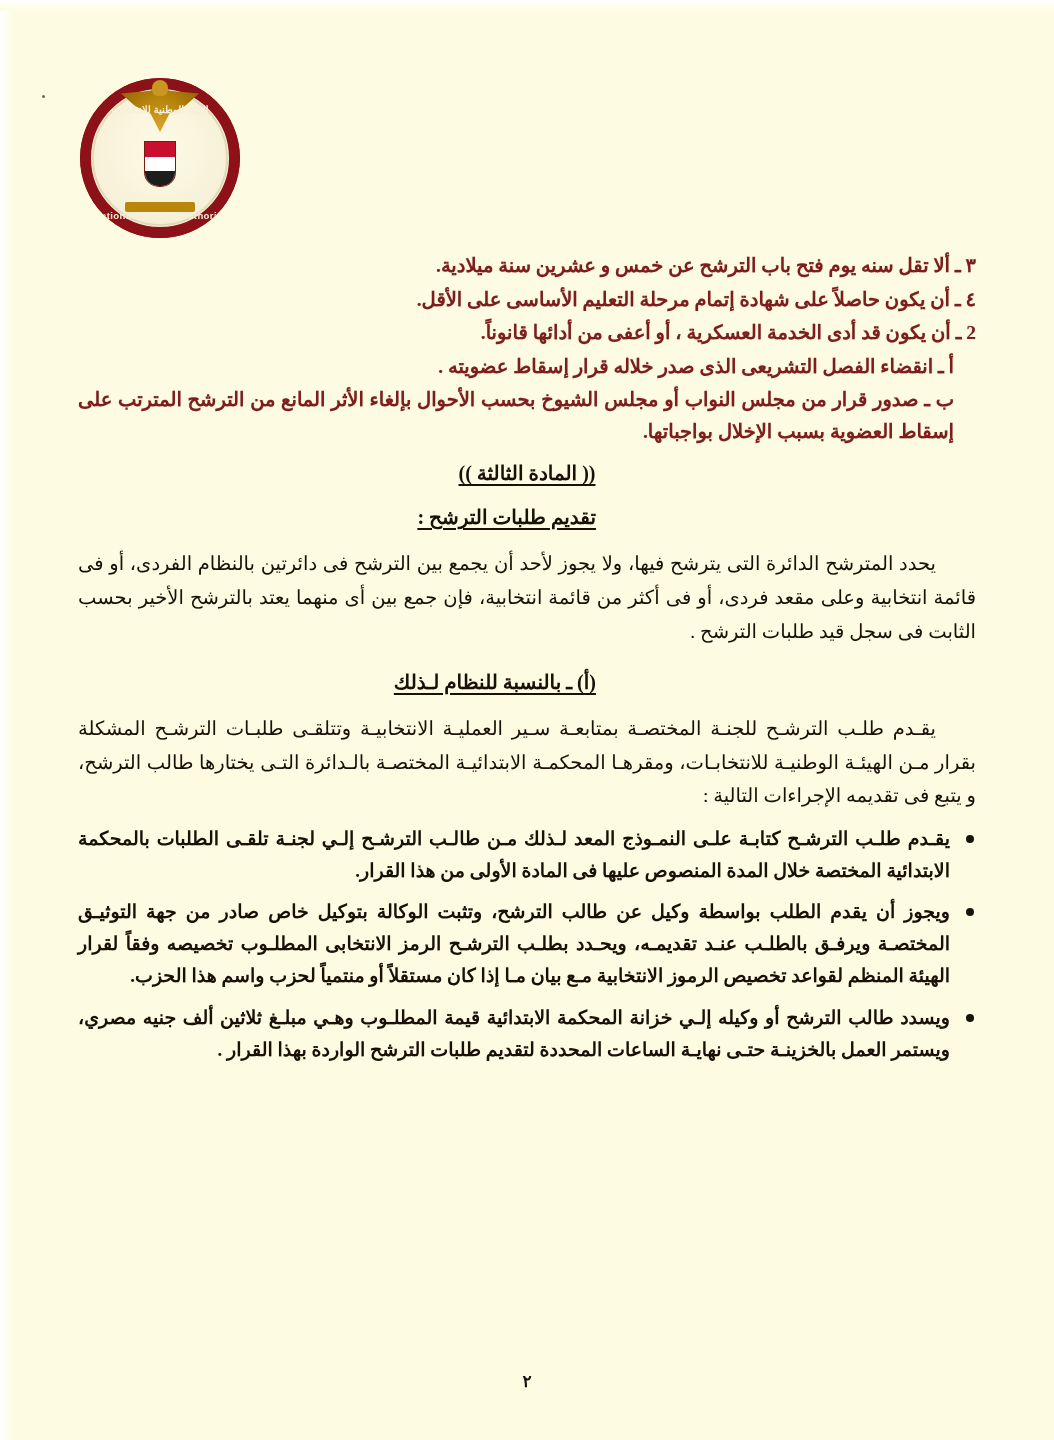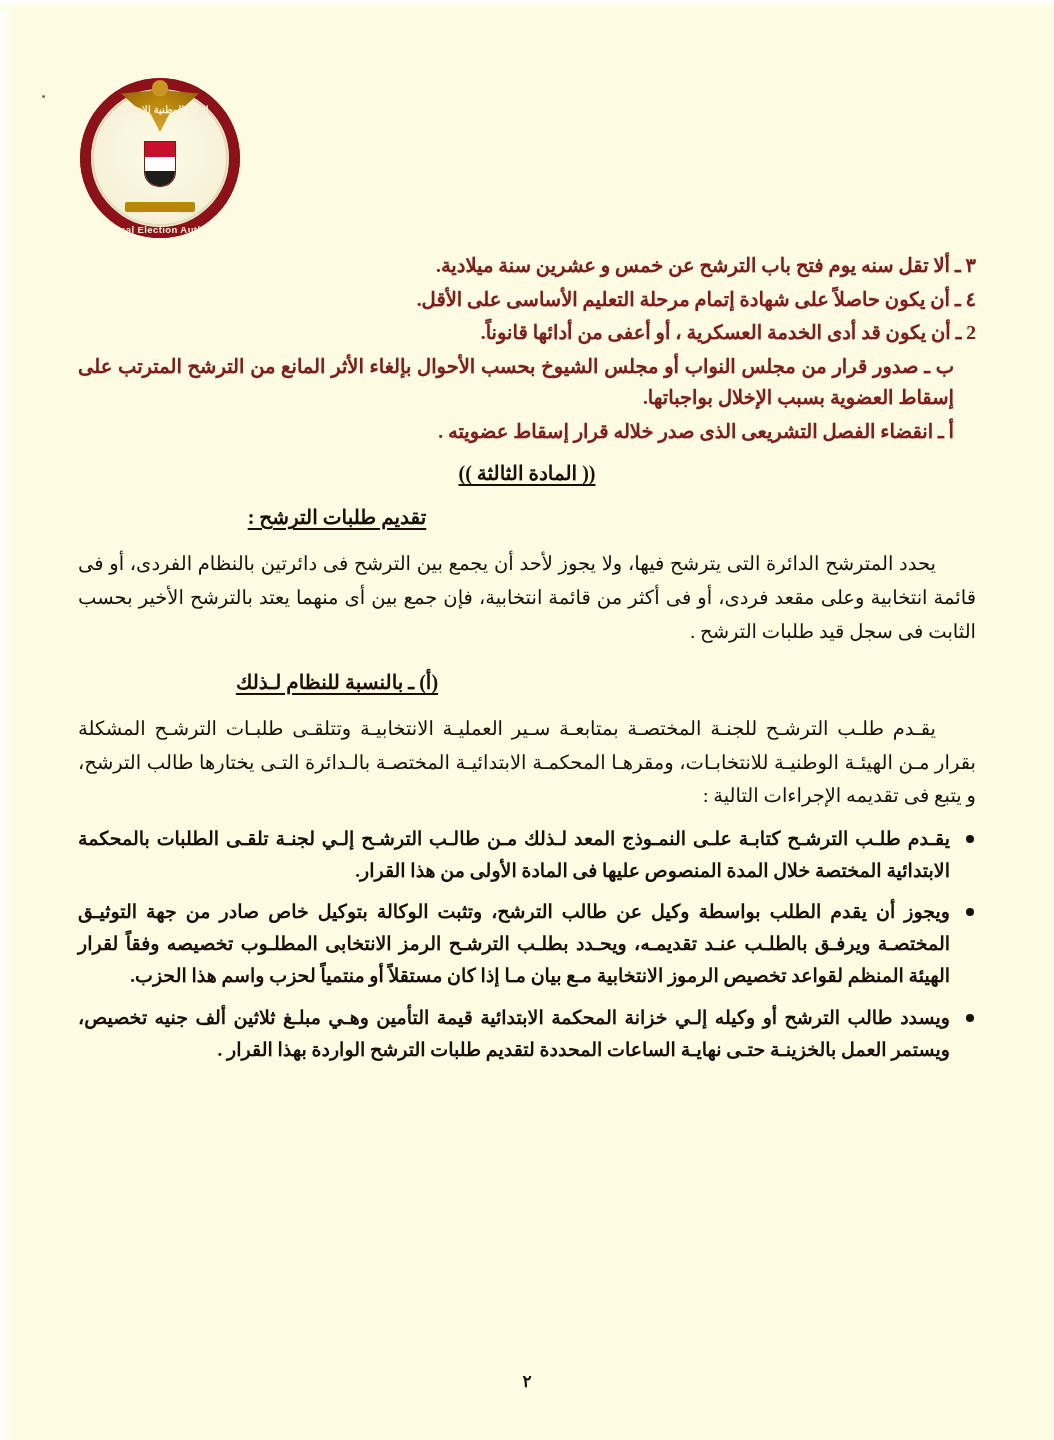--- a/index.html
+++ b/index.html
@@ -70,21 +70,21 @@
     width: 100%;
     text-align: center;
     font-size: 9.5px;
     letter-spacing: .4px;
     color: #f7efd8;
     font-family: "Liberation Sans", sans-serif;
     font-weight: bold;
     margin-top: 23px;
   }
   .emblem .ring-text .bottom {
-    bottom: 3px;
+    bottom: 17px;
   }
   .emblem .ring-text .top {
     top: 3px;
     direction: rtl;
     font-size: 10px;
   }
   .emblem .shield {
     position: absolute;
     left: 50%;
     top: 40px;
@@ -197,21 +197,21 @@
     margin-top: 46px;
   }
   .sec-head {
     font-size: 20px;
     font-weight: bold;
     margin: 6px 0 18px 0;
     text-align: center;
   }
   .sec-head u { text-underline-offset: 4px; }
   .right-head {
-    text-align: center;
+    text-align: right;
     padding-right: 380px;
   }
   .para {
     font-size: 19.5px;
     line-height: 1.72;
     font-weight: normal;
     margin: 0 0 8px 0;
     text-align: justify;
     text-indent: 40px;
   }
@@ -278,22 +278,22 @@
       <span class="bottom">National Election Authority</span>
     </div>
   </div>
 
   <div class="body-area">
 
     <p class="line num-item">٣ ـ ألا تقل سنه يوم فتح باب الترشح عن خمس و عشرين سنة ميلادية.</p>
     <p class="line num-item">٤ ـ أن يكون حاصلاً على شهادة إتمام مرحلة التعليم الأساسى على الأقل.</p>
     <p class="line num-item">2 ـ أن يكون قد أدى الخدمة العسكرية ، أو أعفى من أدائها قانوناً.</p>
 
+    <p class="line pad-start">أ ـ انقضاء الفصل التشريعى الذى صدر خلاله قرار إسقاط عضويته .</p>
     <p class="line pad-start">ب ـ صدور قرار من مجلس النواب أو مجلس الشيوخ بحسب الأحوال  بإلغاء الأثر المانع من الترشح المترتب على إسقاط العضوية بسبب الإخلال بواجباتها.</p>
-    <p class="line pad-start">أ ـ انقضاء الفصل التشريعى الذى صدر خلاله قرار إسقاط عضويته .</p>
 
     <div class="c-title">
       <u>(( المادة الثالثة ))</u>
     </div>
 
     <div class="sec-head right-head">
       <u>تقديم طلبات الترشح :</u>
     </div>
 
     <p class="para">يحدد المترشح الدائرة التى يترشح فيها، ولا يجوز لأحد أن يجمع بين الترشح فى دائرتين بالنظام الفردى، أو فى قائمة انتخابية وعلى مقعد فردى، أو فى أكثر من قائمة انتخابية، فإن جمع بين أى منهما يعتد بالترشح الأخير بحسب الثابت فى سجل قيد طلبات الترشح .</p>
@@ -302,20 +302,20 @@
 
     <div class="sec-head right-head">
       <u>(أ) ـ بالنسبة للنظام لـذلك</u>
     </div>
 
     <p class="para">يقـدم طلـب الترشـح للجنـة المختصـة بمتابعـة سـير العمليـة الانتخابيـة وتتلقـى طلبـات الترشـح المشكلة بقرار مـن الهيئـة الوطنيـة للانتخابـات، ومقرهـا المحكمـة الابتدائيـة المختصـة بالـدائرة التـى يختارها طالب الترشح،  و يتبع فى تقديمه الإجراءات التالية :</p>
 
     <ul class="bullets">
       <li>يقـدم طلـب الترشـح كتابـة علـى النمـوذج المعد لـذلك  مـن طالـب الترشـح إلـي لجنـة تلقـى الطلبات بالمحكمة الابتدائية المختصة خلال المدة المنصوص عليها فى المادة الأولى من هذا القرار.</li>
       <li>ويجوز أن يقدم الطلب بواسطة وكيل عن طالب الترشح، وتثبت الوكالة بتوكيل خاص صادر من جهة التوثيـق المختصـة ويرفـق بالطلـب عنـد تقديمـه، ويحـدد بطلـب الترشـح الرمز الانتخابى المطلـوب تخصيصه وفقاً لقرار الهيئة المنظم لقواعد تخصيص الرموز الانتخابية مـع بيان مـا إذا كان مستقلاً أو منتمياً لحزب واسم هذا الحزب.</li>
-      <li>ويسدد طالب الترشح أو وكيله إلـي خزانة المحكمة الابتدائية قيمة التأمين وهـي مبلـغ ثلاثين ألف جنيه تخصيص، ويستمر العمل بالخزينـة حتـى نهايـة الساعات المحددة لتقديم طلبات الترشح الواردة بهذا القرار .</li>
+      <li>ويسدد طالب الترشح أو وكيله إلـي خزانة المحكمة الابتدائية قيمة المطلـوب وهـي مبلـغ ثلاثين ألف جنيه مصري، ويستمر العمل بالخزينـة حتـى نهايـة الساعات المحددة لتقديم طلبات الترشح الواردة بهذا القرار .</li>
     </ul>
 
   </div>
 
   <div class="page-number">٢</div>
 
 </div>
 
 </body></html>

